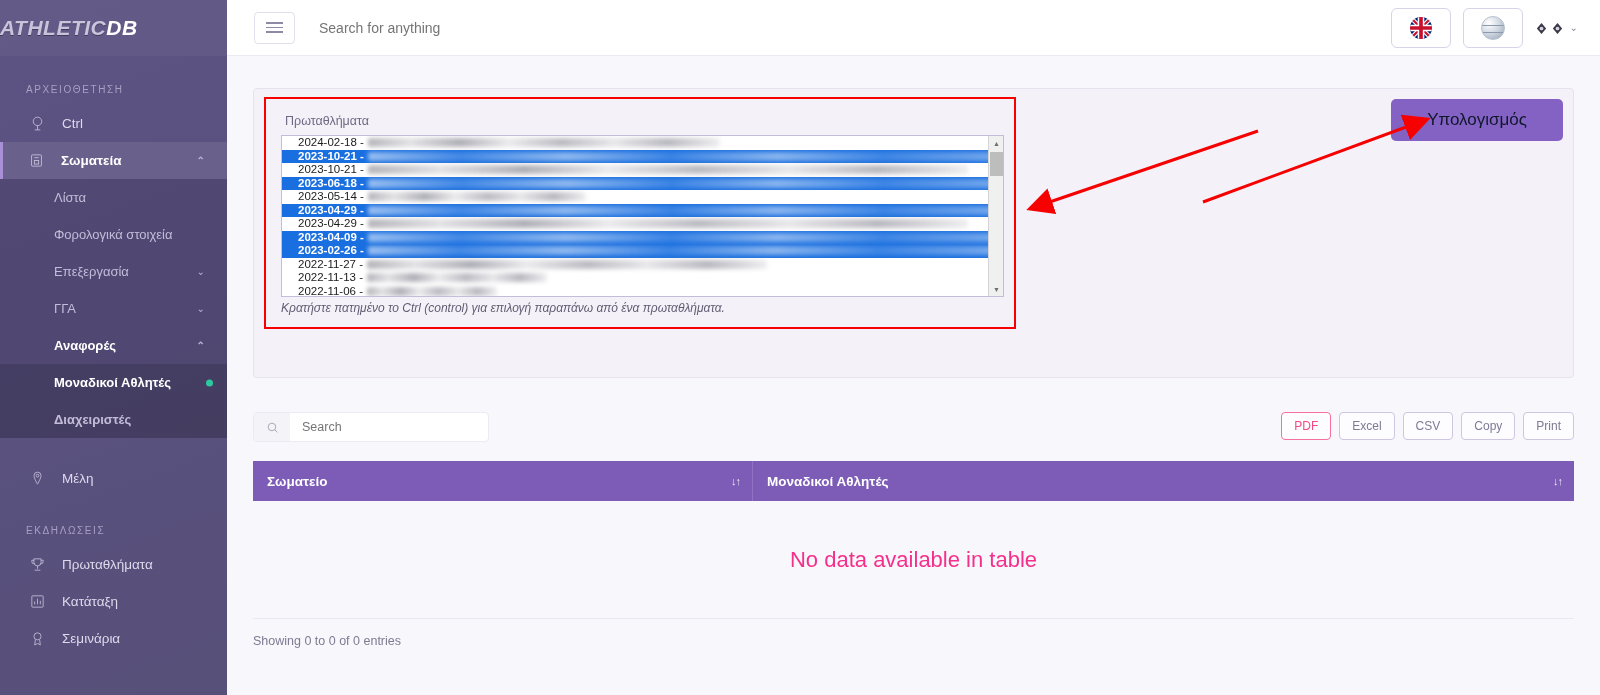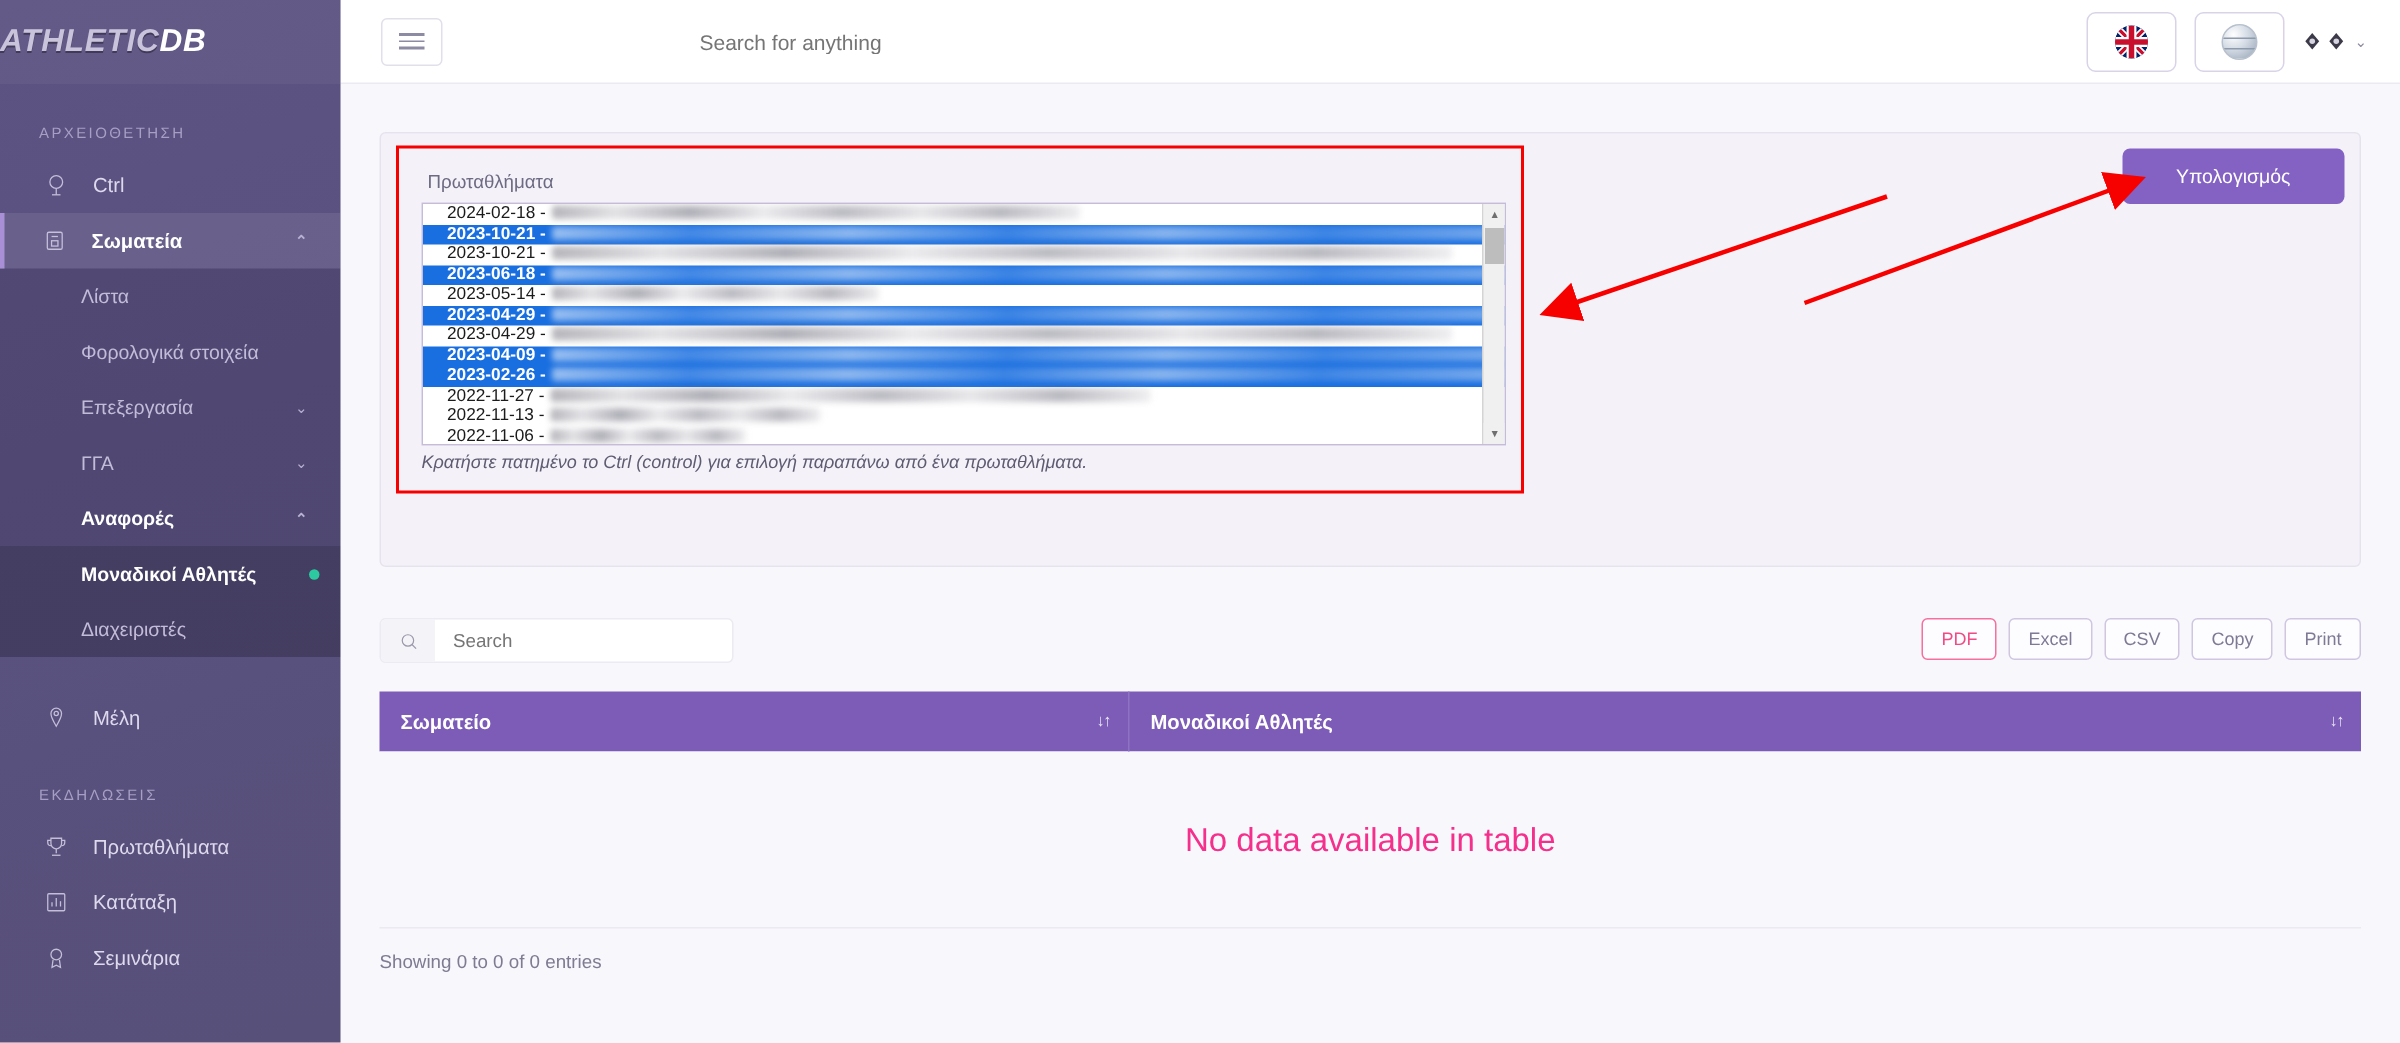--- a/index.html
+++ b/index.html
@@ -104,21 +104,21 @@
     display: flex; align-items: center; justify-content: center;
     flex-direction: column; gap: 3px;
     cursor: pointer;
   }
   #hamburger span { display:block; width: 17px; height: 1.6px; background: #8d8aa3; }
   #global-search {
     margin-left: 22px;
     border: none; outline: none;
     font-size: 14px; color: #737373;
     font-family: "Liberation Sans", sans-serif;
-    width: 420px; background: transparent; text-align: center;
+    width: 420px; background: transparent;
   }
   #topbar-right {
     margin-left: auto; margin-right: 22px;
     display: flex; align-items: center; gap: 12px;
   }
   .tb-btn {
     width: 60px; height: 40px;
     border: 1px solid #d9d3e8; border-radius: 6px;
     background: #fff;
     display: flex; align-items: center; justify-content: center;
@@ -231,24 +231,24 @@
     background: #bdbdbd;
     cursor: pointer;
   }
   #pro-help {
     position: absolute; left: 15px; top: 202px;
     font-size: 12px; font-style: italic; color: #5f5c72;
   }
   #calc-btn {
     position: absolute; right: 10px; top: 10px;
     background: #8362c4;
-    color: #ffffff;
+    color: #0f172a;
     border: none; border-radius: 5px;
     padding: 11px 36px;
-    font-size: 13px;
+    font-size: 17px;
     font-family: "Liberation Sans", sans-serif;
     cursor: pointer;
   }
 
   
   #tbl-search-wrap {
     position: absolute; left: 26px; top: 356px;
     display: flex; align-items: center;
     width: 236px; height: 30px;
     border: 1px solid #eceaf2; border-radius: 4px;
@@ -380,21 +380,21 @@
       <span class="chev">⌄</span>
     </div>
     <div class="sub-item bold">
       <span>Αναφορές</span>
       <span class="chev">⌃</span>
     </div>
     <div class="sub-item sel">
       <span>Μοναδικοί Αθλητές</span>
       <span class="dot-green"></span>
     </div>
-    <div class="sub-item sel" style="font-weight:400;color:#c3bcd8;">
+    <div class="sub-item sel" style="font-weight:700;color:#c3bcd8;">
       <span>Διαχειριστές</span>
     </div>
   </div>
 
   <div style="height:22px;"></div>
 
   <div class="side-item">
     <span class="ic">
       <svg viewBox="0 0 24 24">
           <path d="M12 3a5 5 0 0 1 5 5c0 3.5-5 12-5 12S7 11.5 7 8a5 5 0 0 1 5-5z"></path>

